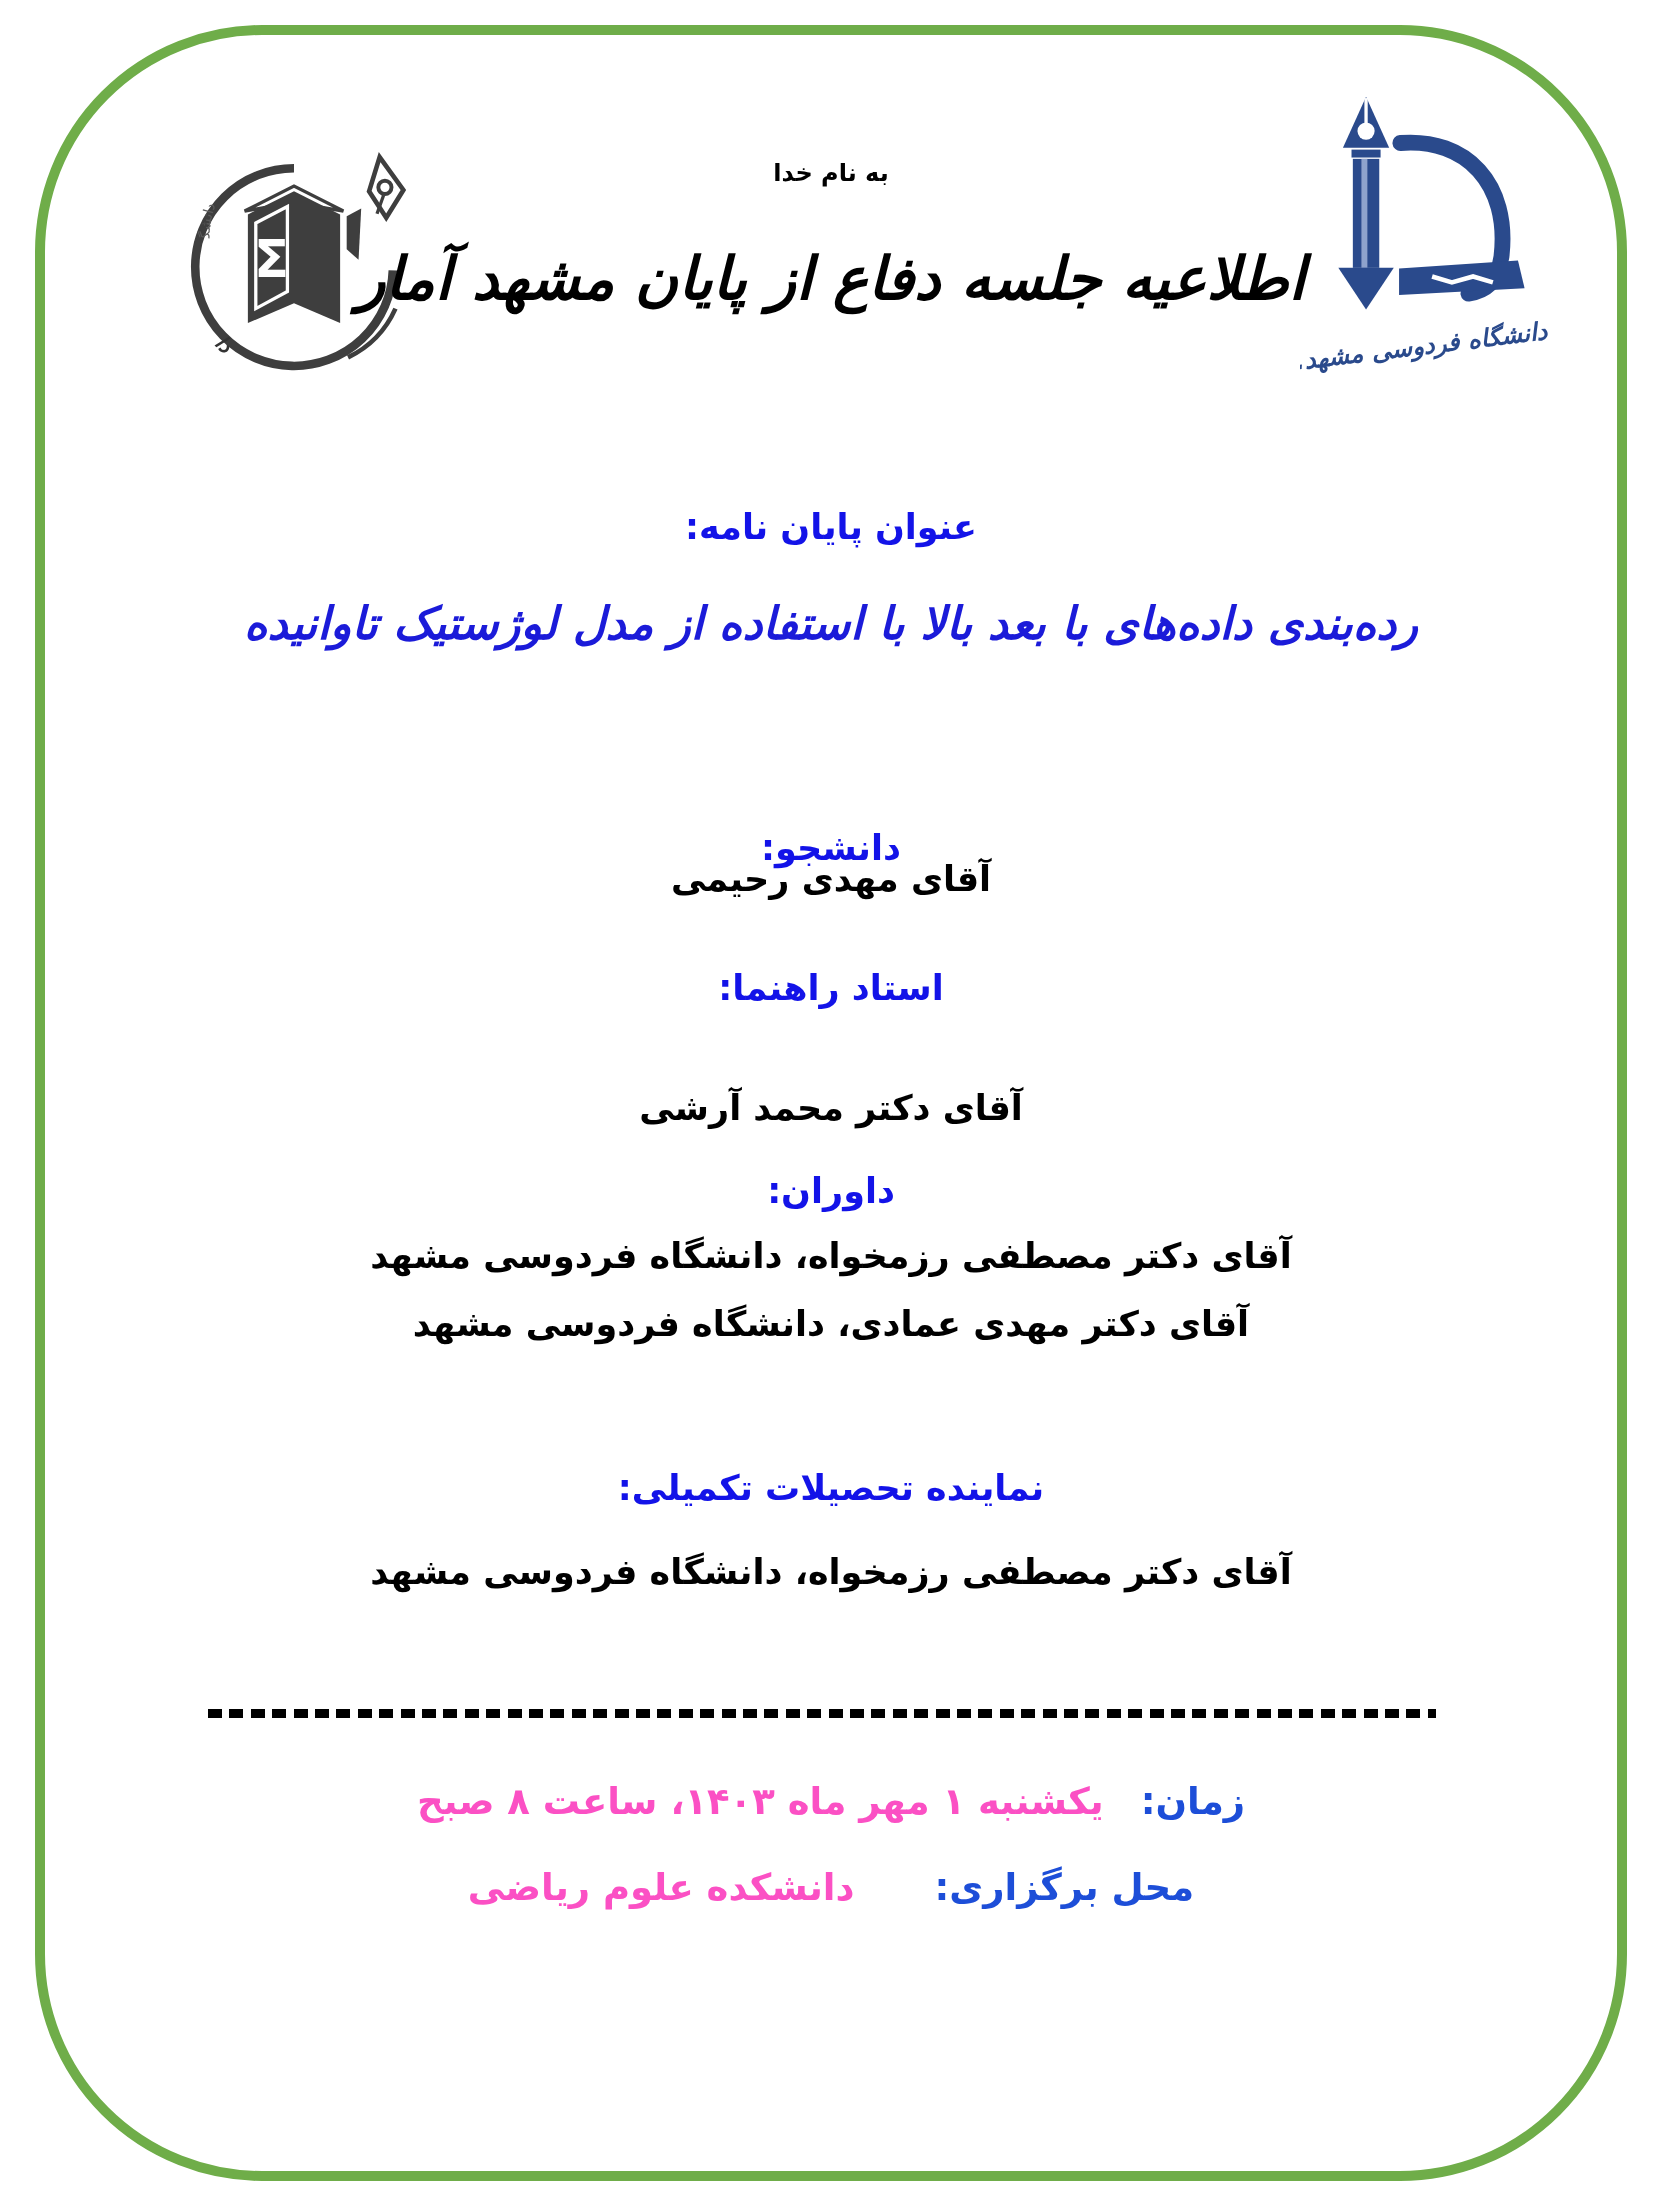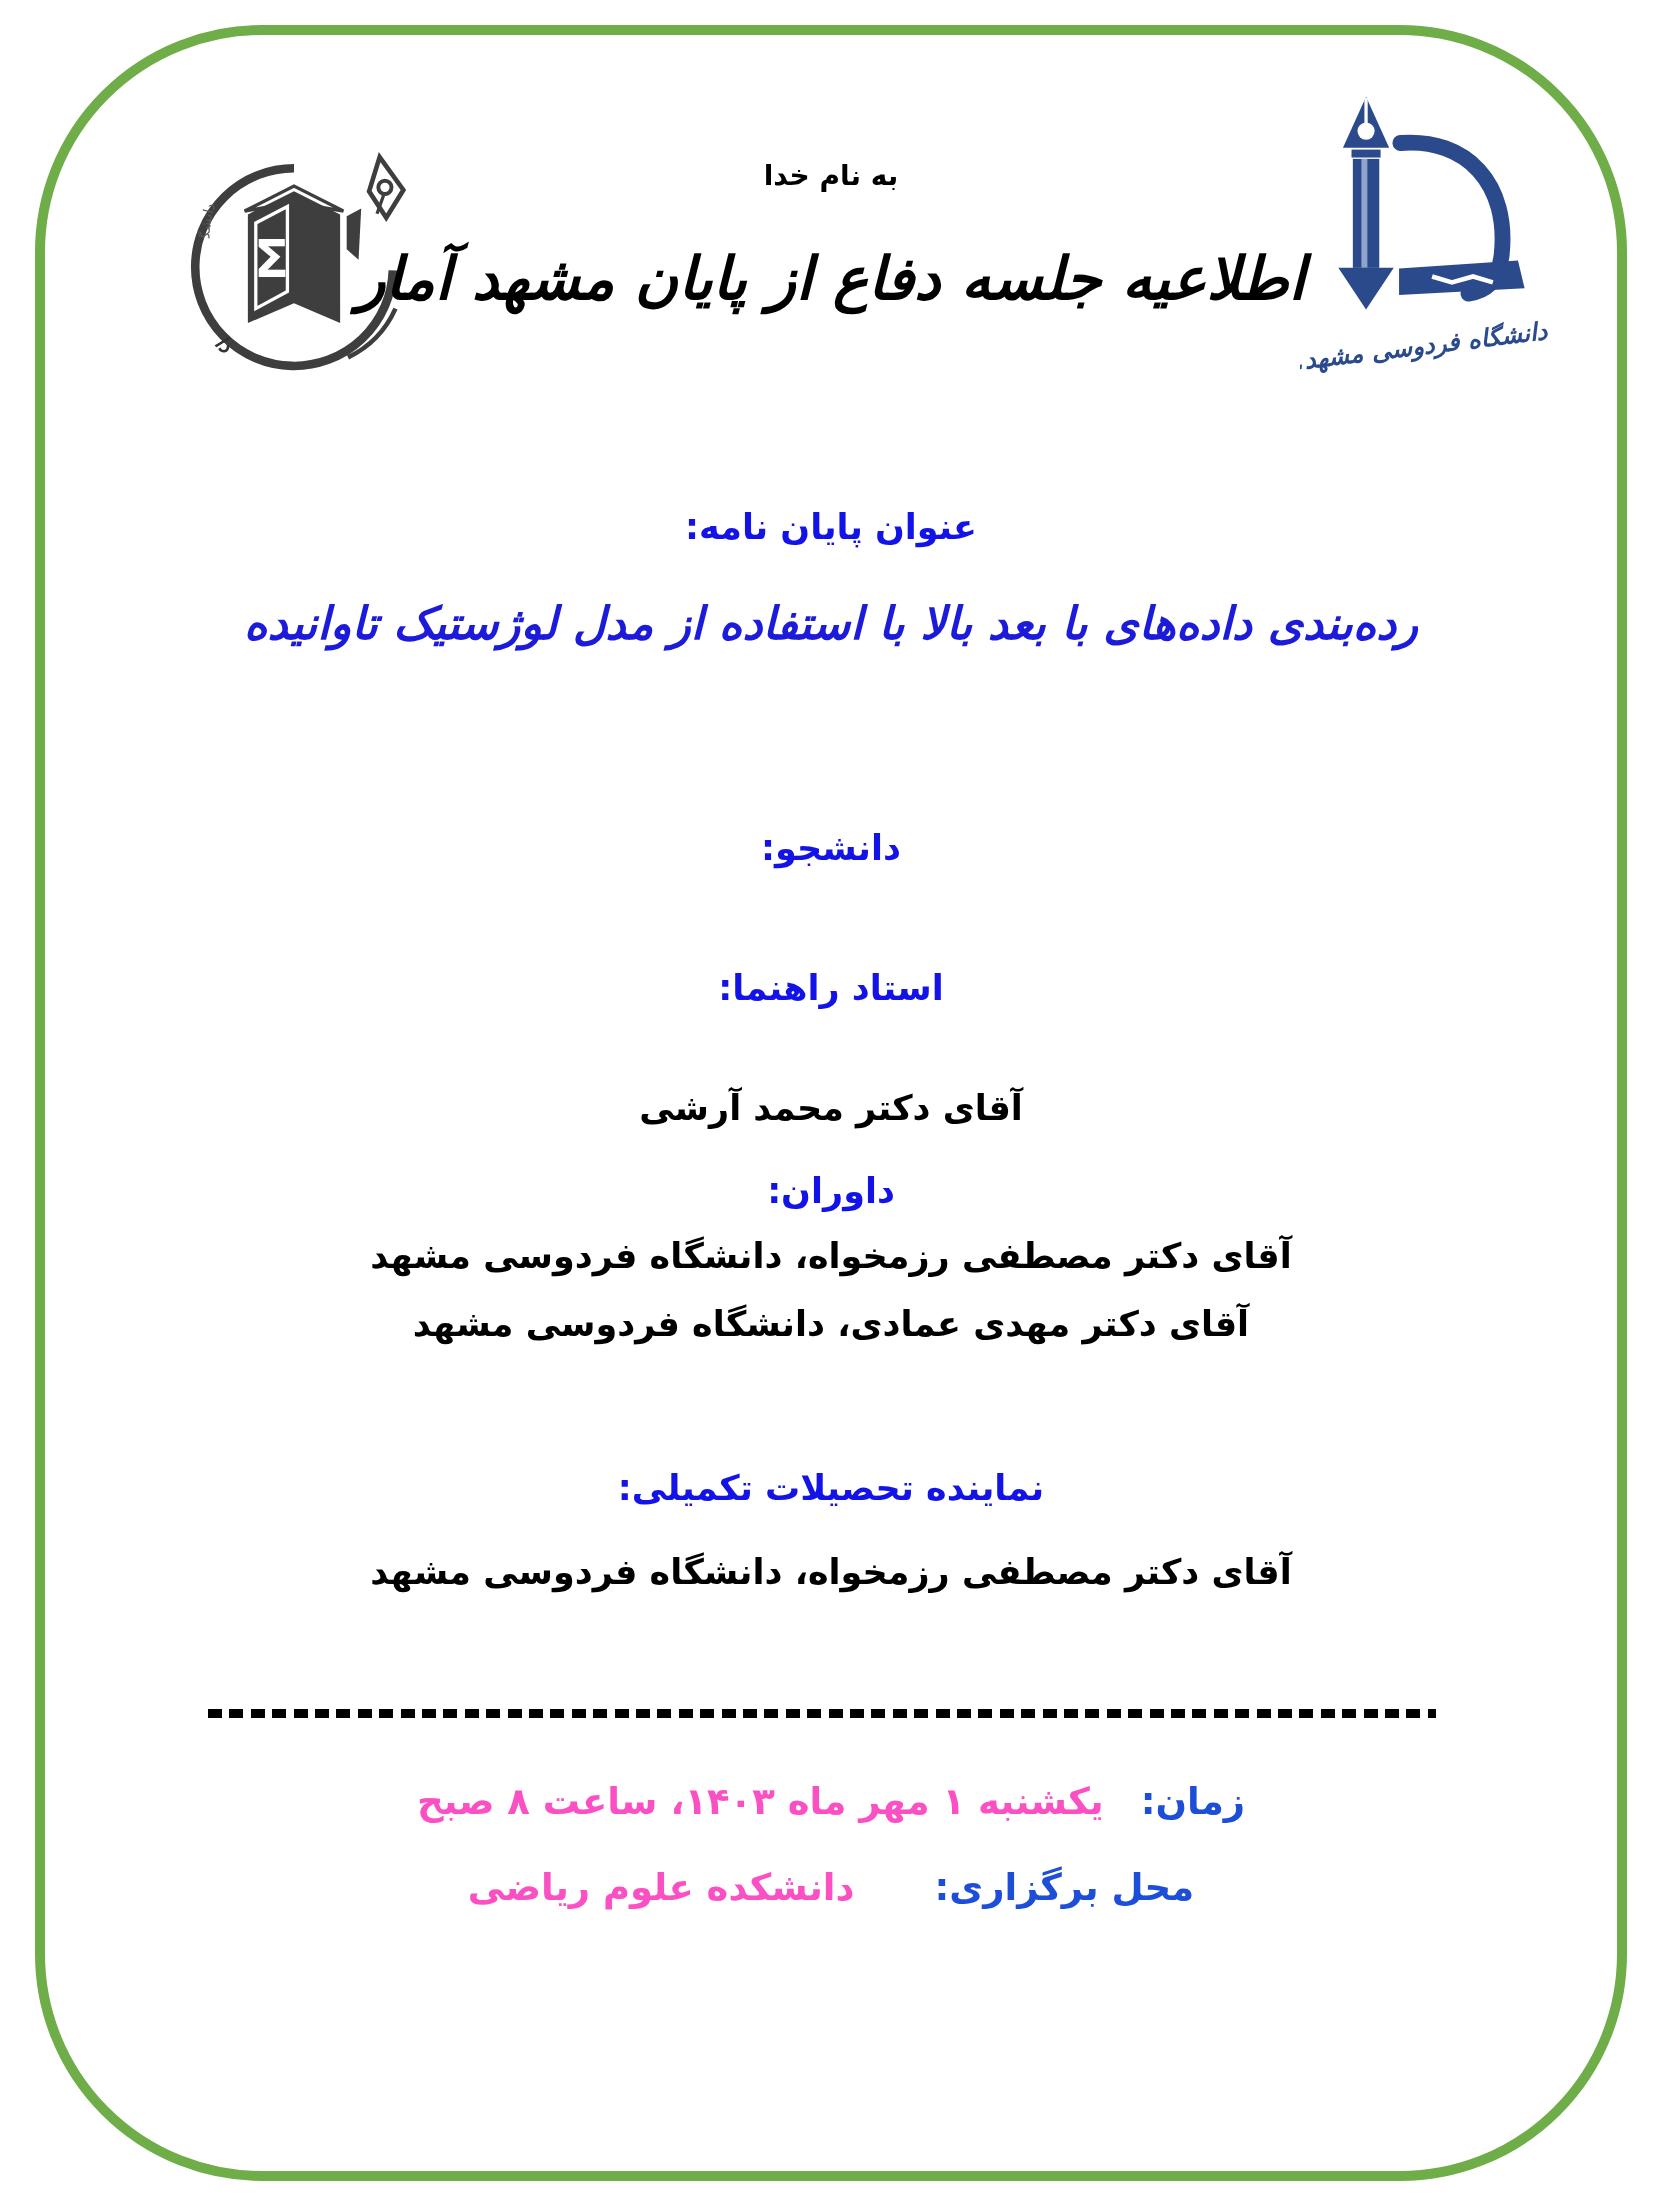--- a/index.html
+++ b/index.html
@@ -18,21 +18,21 @@
     border-radius:227px;
     pointer-events:none;
   }
   .centered{
     position:absolute;left:0;right:0;
     text-align:center;
     color:#000;
   }
   .bismillah{
     top:159px;
-    font-size:28px;font-weight:bold;
+    font-size:24px;font-weight:bold;
   }
   .header-callig{
     top:235px;
     font-size:59px;font-weight:bold;font-style:italic;
     color:#000;
     line-height:1.5;
   }
   .blue-label{
     color:#1313e8;
     font-weight:bold;font-size:35px;
@@ -137,20 +137,21 @@
 
   <div class="centered bismillah">به نام خدا</div>
 
   <div class="centered header-callig">اطلاعیه جلسه دفاع از پایان مشهد آمار</div>
 
   <div class="centered blue-label title-label">عنوان پایان نامه:</div>
 
   <div class="centered thesis-title">رده‌بندی داده‌های با بعد بالا با استفاده از مدل لوژستیک تاوانیده</div>
 
   <div class="centered blue-label student-label">دانشجو:</div>
+  <div class="centered black-name student-name">آقای مهدی رحیمی</div>
 
   <div class="centered blue-label supervisor-label">استاد راهنما:</div>
   <div class="centered black-name supervisor-name">آقای دکتر محمد آرشی</div>
 
   <div class="centered blue-label judges-label">داوران:</div>
   <div class="centered black-name judge-1">آقای دکتر مصطفی رزمخواه، دانشگاه فردوسی مشهد</div>
   <div class="centered black-name judge-2">آقای دکتر مهدی عمادی، دانشگاه فردوسی مشهد</div>
 
   <div class="centered blue-label gradrep-label">نماینده تحصیلات تکمیلی:</div>
   <div class="centered black-name gradrep-name">آقای دکتر مصطفی رزمخواه، دانشگاه فردوسی مشهد</div>

